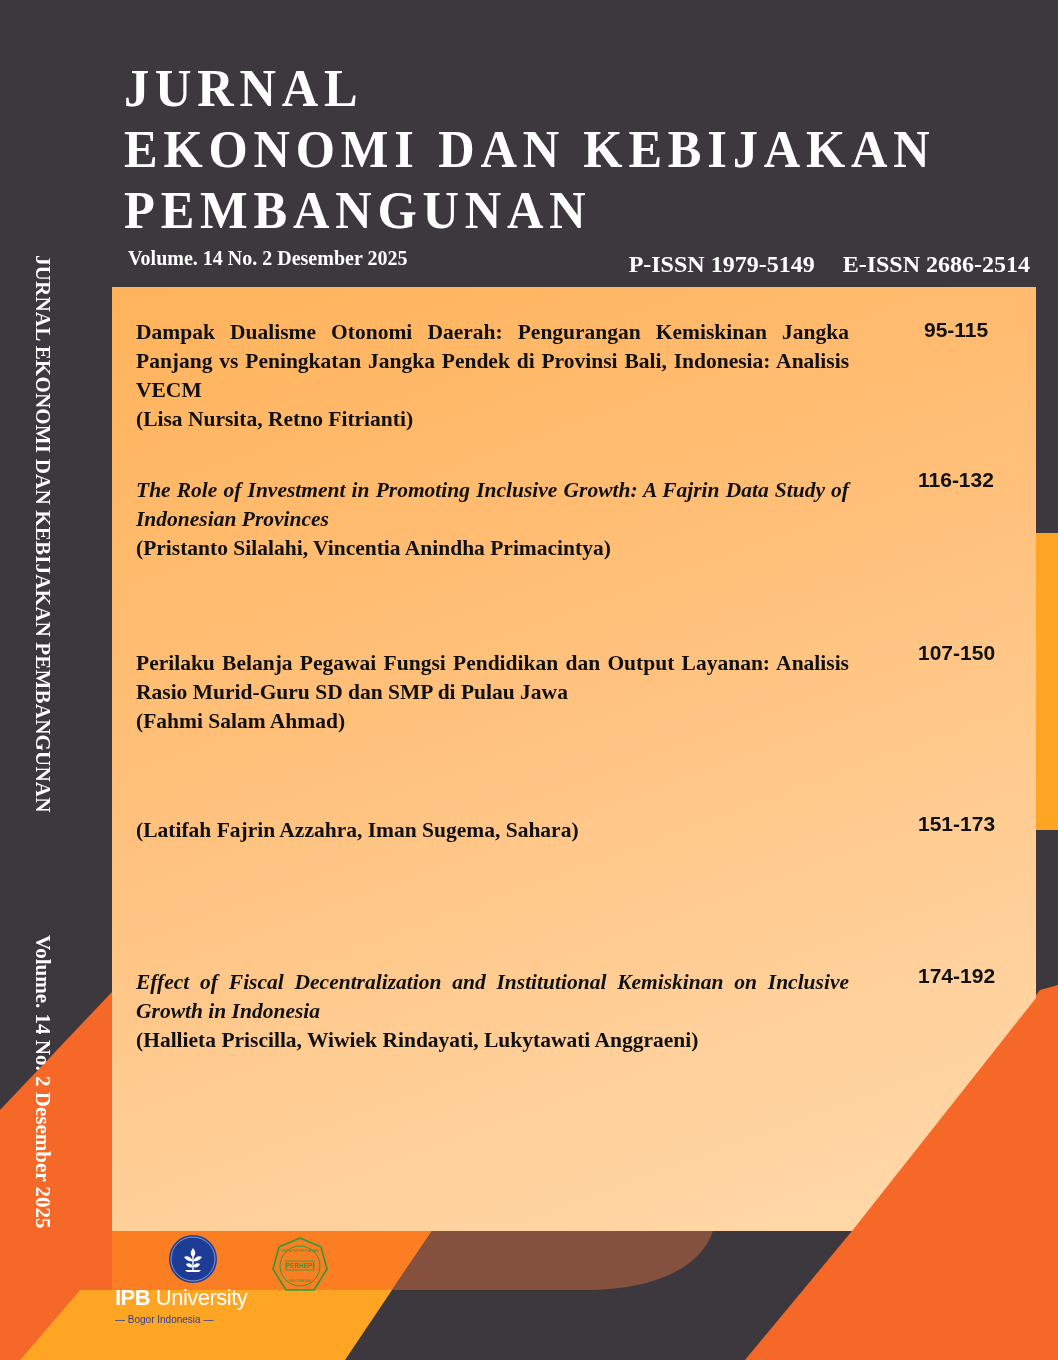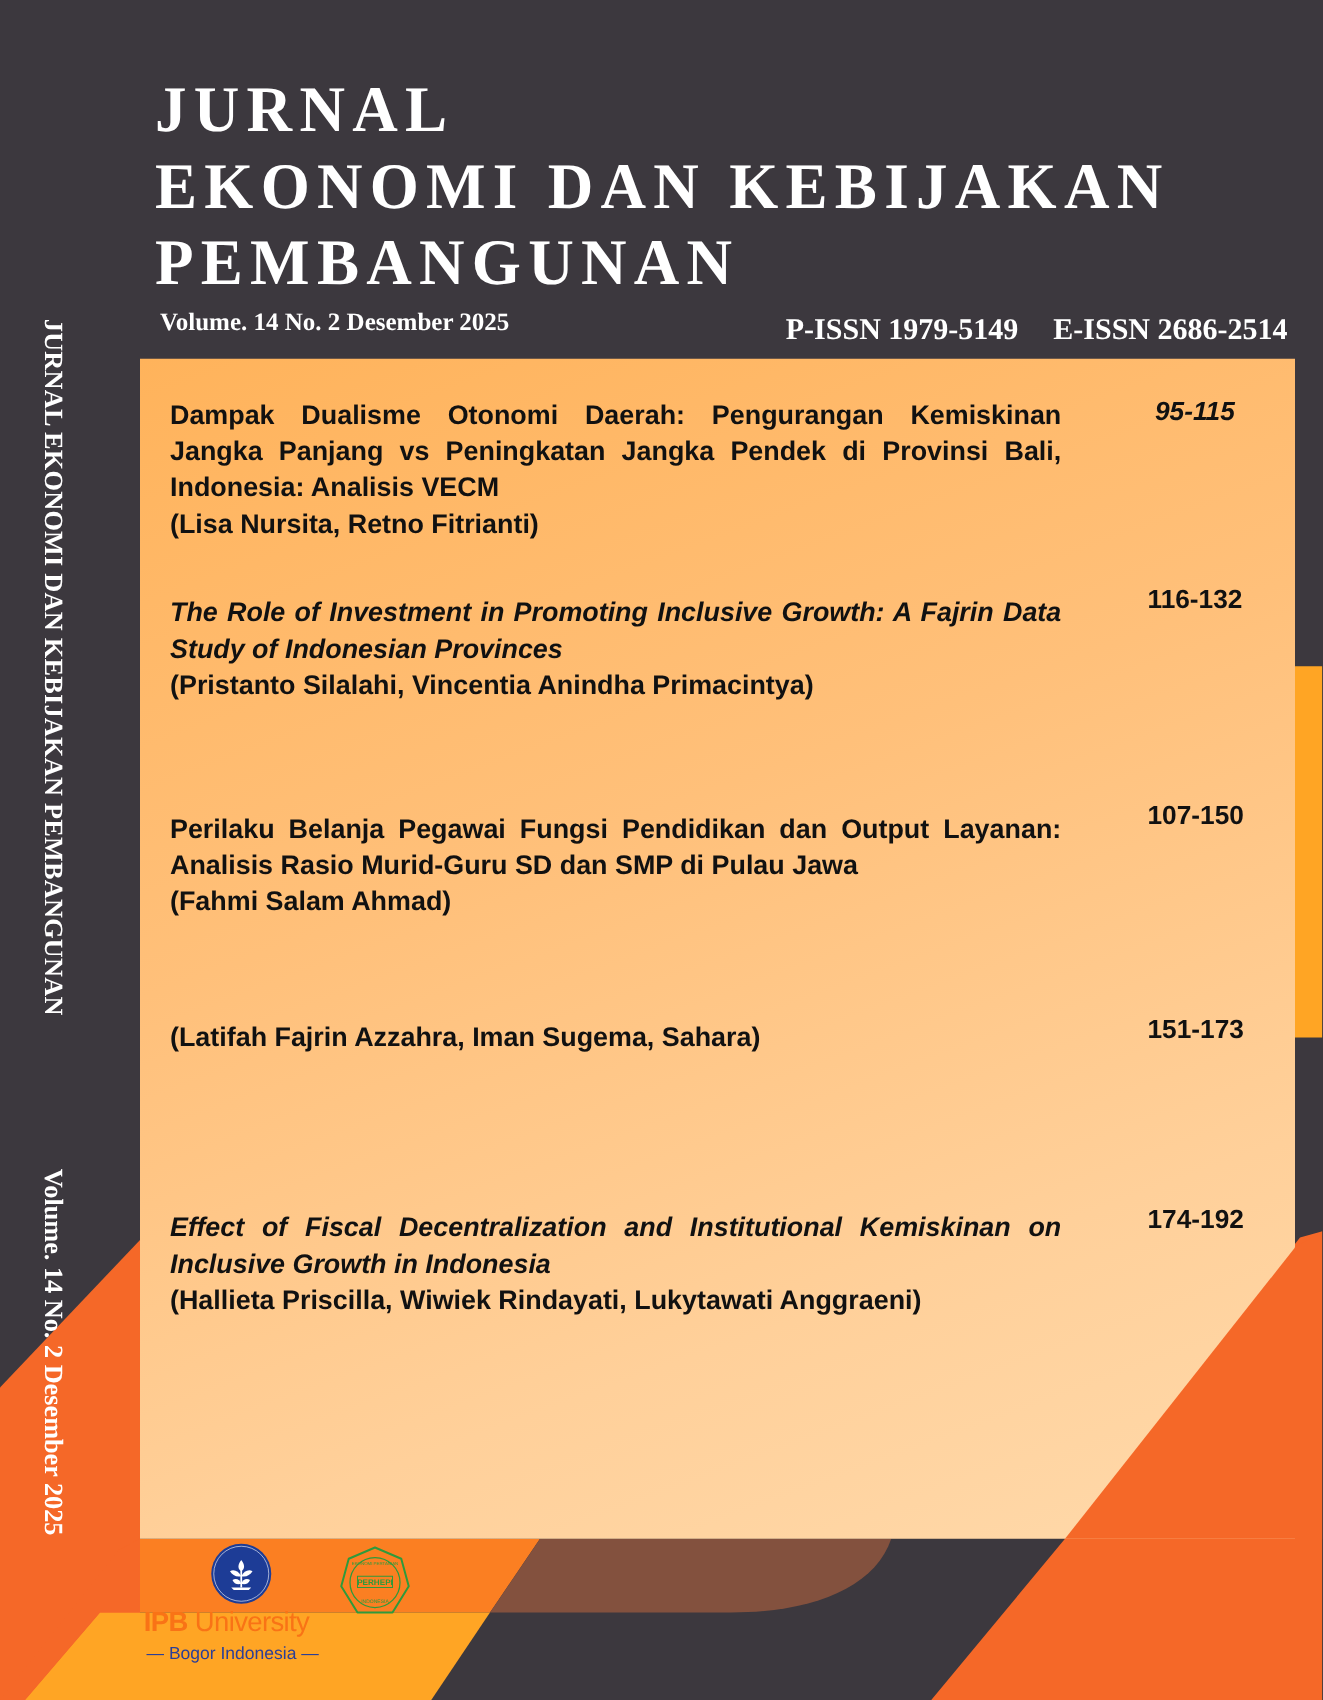--- a/index.html
+++ b/index.html
@@ -13,31 +13,31 @@
   .meta-volume { position: absolute; left: 128px; top: 247px; color: #fff; font-family: "Liberation Serif", serif; font-weight: bold; font-size: 20px; white-space: nowrap; }
   .meta-issn { position: absolute; right: 28px; top: 251px; color: #fff; font-family: "Liberation Serif", serif; font-weight: bold; font-size: 24px; white-space: nowrap; display: flex; gap: 28px; }
 
   .spine-title { position: absolute; left: 30px; top: 255px; writing-mode: vertical-rl; color: #fff; font-family: "Liberation Serif", serif; font-weight: bold; font-size: 21px; letter-spacing: 0.2px; white-space: nowrap; }
   .spine-volume { position: absolute; left: 30px; top: 935px; writing-mode: vertical-rl; color: #fff; font-family: "Liberation Serif", serif; font-weight: bold; font-size: 21px; white-space: nowrap; }
 
   .panel { position: absolute; left: 112px; top: 287px; width: 924px; height: 944px; background: linear-gradient(160deg, #ffb35b 0%, #ffc07a 40%, #ffd09a 75%, #ffd9aa 100%); }
 
   .toc { position: absolute; left: 24px; top: 0; width: 900px; }
   .entry { position: absolute; left: 0; width: 900px; }
-  .entry .text { width: 713px; font-family: Liberation Sans, sans-serif; font-weight: bold; font-size: 21.5px; line-height: 29px; color: #111; text-align: justify; }
+  .entry .text { width: 713px; font-family: Liberation Serif, serif; font-weight: bold; font-size: 21.5px; line-height: 29px; color: #111; text-align: justify; }
   .entry .text .t.italic { font-style: italic; }
   .entry .text .a { display: block; text-align: left; }
   .entry .pages { position: absolute; left: 764px; top: 0; font-family: "Liberation Sans", sans-serif; font-weight: bold; font-size: 21px; color: #111; white-space: nowrap; }
 
   .logos { position: absolute; left: 112px; top: 1232px; width: 300px; height: 128px; }
   .ipb-seal { position: absolute; left: 57px; top: 3px; width: 48px; height: 48px; border-radius: 50%; background: #1d3c96; }
   .ipb-seal svg { position: absolute; left: 0; top: 0; }
-  .ipb-name { position: absolute; left: 3px; top: 53px; color: #f97316; font-family: "Liberation Sans", sans-serif; font-size: 22px; white-space: nowrap; letter-spacing: -0.5px; }
+  .ipb-name { position: absolute; left: 3px; top: 53px; color: #ffffff; font-family: "Liberation Sans", sans-serif; font-size: 22px; white-space: nowrap; letter-spacing: -0.5px; }
   .ipb-name b { font-weight: bold; }
-  .ipb-sub { position: absolute; left: 3px; top: 82px; width: 140px; color: #2b3f98; font-size: 14px; text-align: right; white-space: nowrap; }
+  .ipb-sub { position: absolute; left: 3px; top: 82px; width: 140px; color: #2b3f98; font-size: 10px; text-align: left; white-space: nowrap; }
   .perhepi { position: absolute; left: 157px; top: 3px; width: 62px; height: 62px; }
 </style>
 </head>
 <body>
 
 <div class="cover">
 
   <svg class="bg-svg" width="1058" height="1360" viewBox="0 0 1058 1360">
 
     <polygon points="0,1110 112,992 112,1360 0,1360" fill="#f56828"></polygon>
@@ -55,21 +55,21 @@
   </svg>
 
   <div class="panel">
     <div class="toc">
 
       <div class="entry" style="top:31px;">
         <div class="text">
           <span class="t">Dampak Dualisme Otonomi Daerah: Pengurangan Kemiskinan Jangka Panjang vs Peningkatan Jangka Pendek di Provinsi Bali, Indonesia: Analisis VECM</span>
           <span class="a">(Lisa Nursita, Retno Fitrianti)</span>
         </div>
-        <div class="pages" style="left:788px;font-style:italic;">95-115</div>
+        <div class="pages" style="left:788px;">95-115</div>
       </div>
 
       <div class="entry" style="top:189px;">
         <div class="text">
           <span class="t italic">The Role of Investment in Promoting Inclusive Growth: A Fajrin Data Study of Indonesian Provinces</span>
           <span class="a">(Pristanto Silalahi, Vincentia Anindha Primacintya)</span>
         </div>
         <div class="pages" style="left:782px; top:-8px;">116-132</div>
       </div>
 

